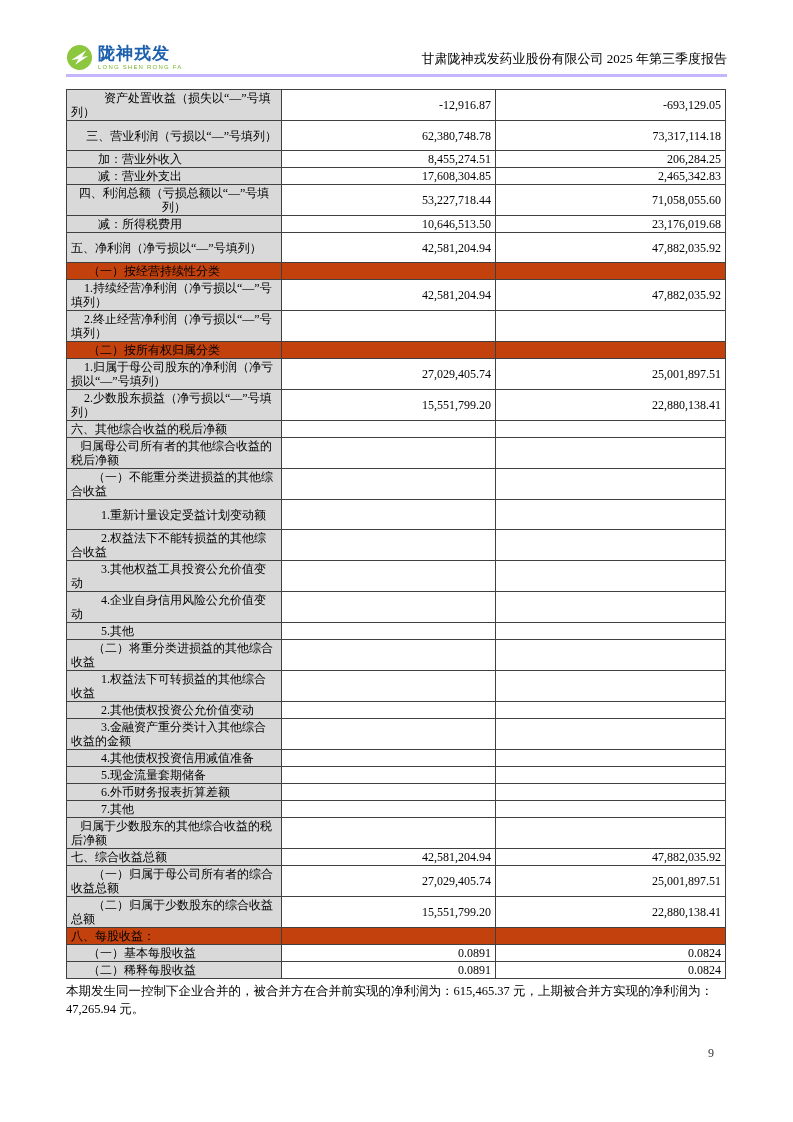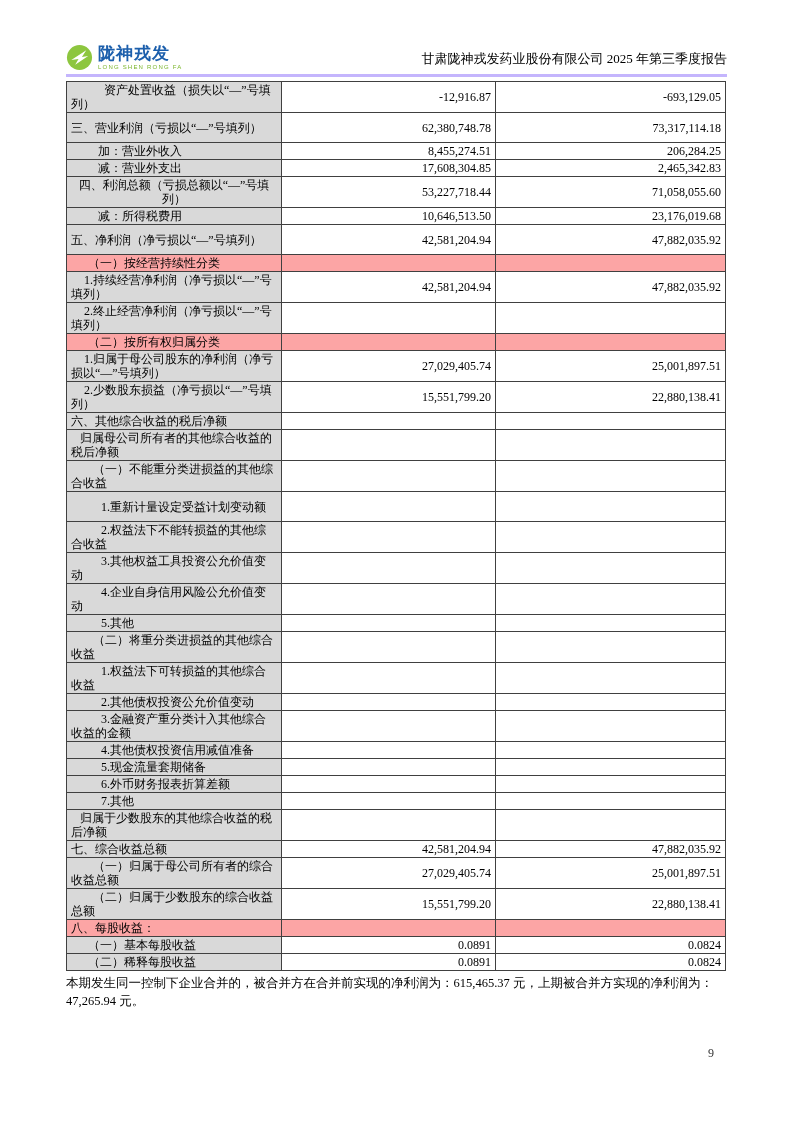--- a/index.html
+++ b/index.html
@@ -31,33 +31,33 @@
     font-family: "Liberation Sans", "DejaVu Sans", sans-serif;
     font-size: 6px; color: #7ab52a; letter-spacing: 1.2px; margin-top: 2px;
   }
   .report-title { font-size: 13px; padding-bottom: 3px; }
 
   
   table.fin {
     border-collapse: collapse;
     table-layout: fixed;
     width: 659px;
-    margin-top: 4px;
+    margin-top: 12px;
     font-size: 12px;
   }
   table.fin td {
     border: 1px solid #404040;
     line-height: 14px;
     padding: 1px 4px;
     vertical-align: middle;
     overflow: hidden;
   }
   td.label-cell { background: #d9d9d9; text-align: left; }
   td.num-cell { text-align: right; padding-right: 10px; background: #ffffff; }
-  tr.shaded td { background: #fca5a5; }
+  tr.shaded td { background: #c2410c; }
 
   
   .footnote {
     margin-top: 3px;
     font-size: 12.5px;
     line-height: 1.45;
     width: 661px;
   }
   .page-number {
     position: absolute;
@@ -92,21 +92,21 @@
       <col style="width:214px">
       <col style="width:230px">
     </colgroup>
     <tbody id="table-body">
         <tr>
           <td class="label-cell" style="text-indent: 33px; height: 30px;">资产处置收益（损失以“—”号填列）</td>
           <td class="num-cell">-12,916.87</td>
           <td class="num-cell">-693,129.05</td>
         </tr>
         <tr>
-          <td class="label-cell" style="text-indent: 0px; height: 30px;">三、营业利润（亏损以“—”号填列）</td>
+          <td class="label-cell" style="text-indent: 0px; height: 30px; text-align: right;">三、营业利润（亏损以“—”号填列）</td>
           <td class="num-cell">62,380,748.78</td>
           <td class="num-cell">73,317,114.18</td>
         </tr>
         <tr>
           <td class="label-cell" style="text-indent: 27px; height: 16px;">加：营业外收入</td>
           <td class="num-cell">8,455,274.51</td>
           <td class="num-cell">206,284.25</td>
         </tr>
         <tr>
           <td class="label-cell" style="text-indent: 27px; height: 16px;">减：营业外支出</td>

